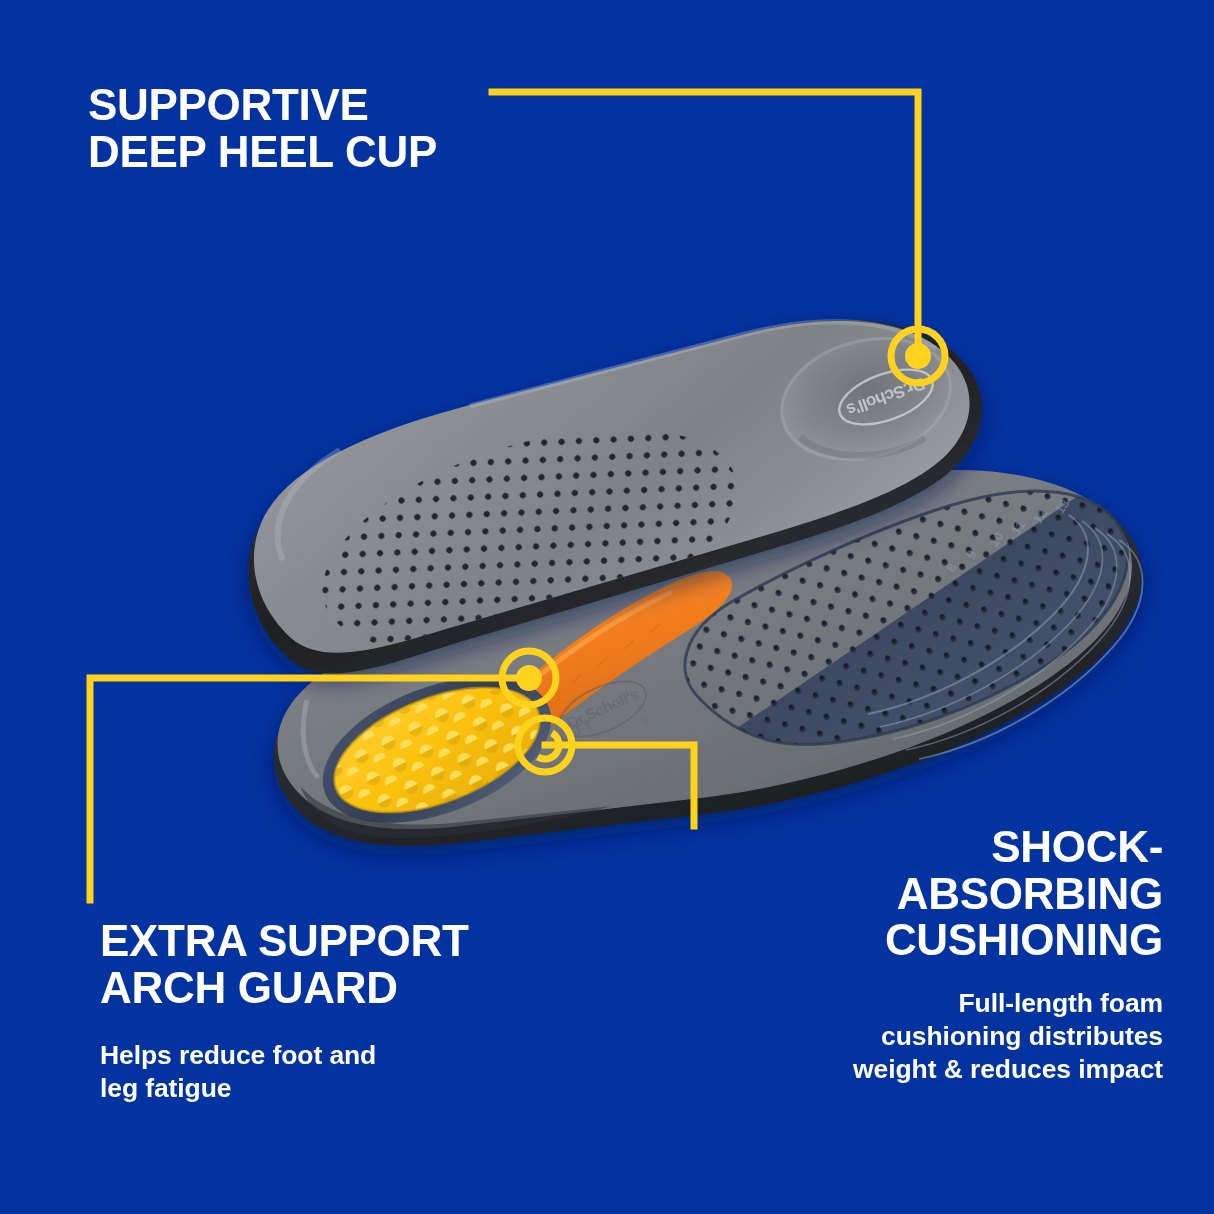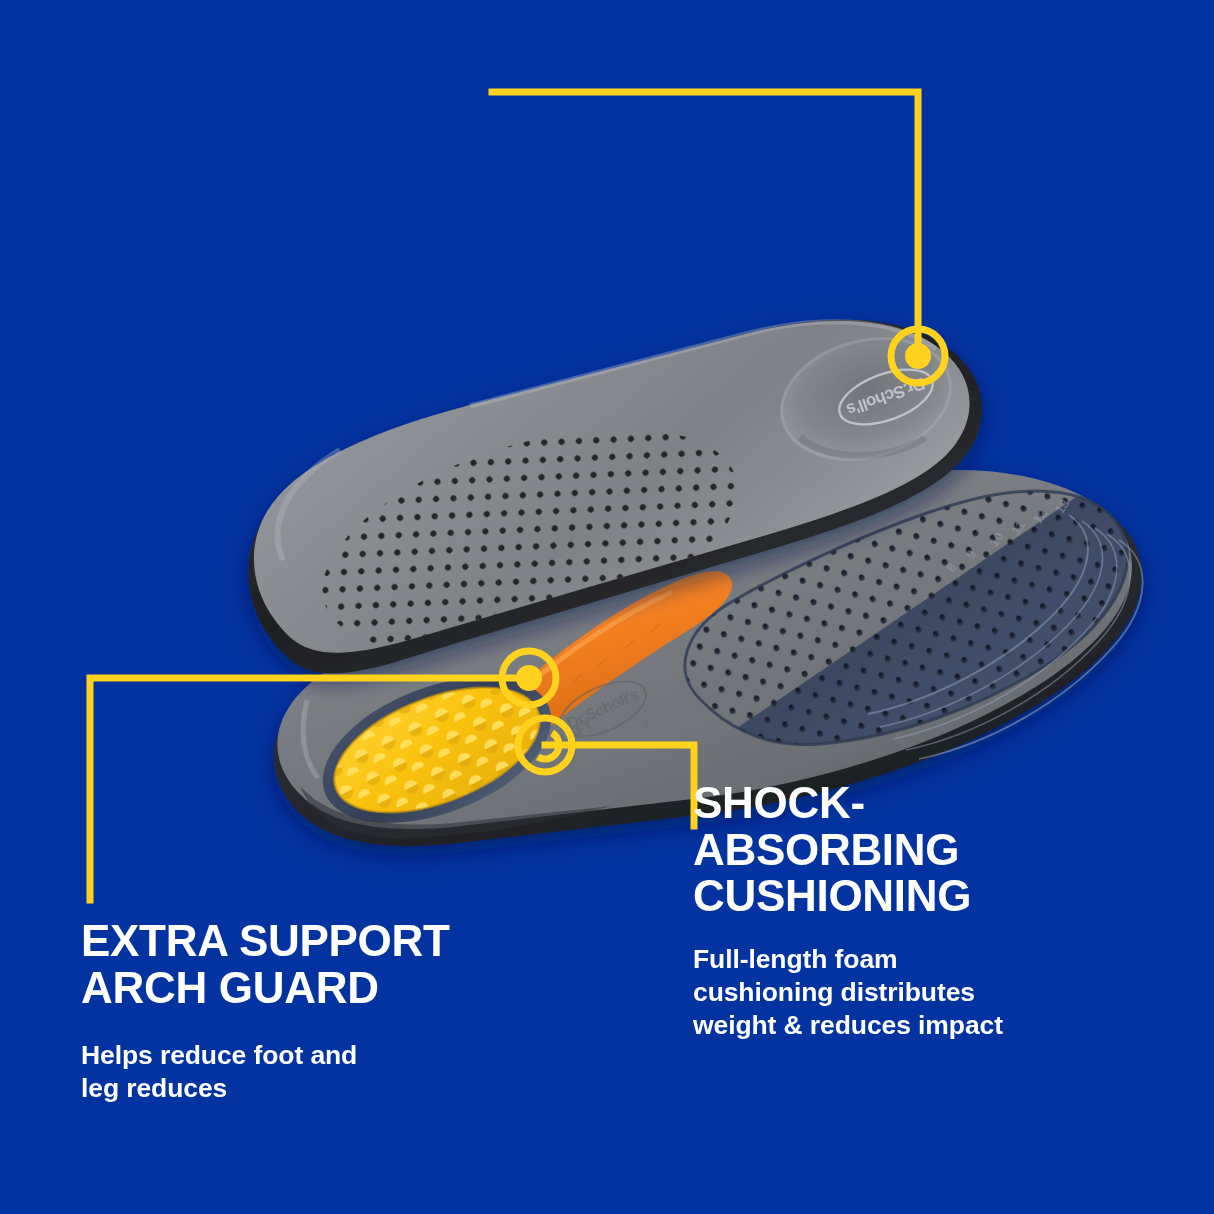--- a/index.html
+++ b/index.html
@@ -40,24 +40,24 @@
     font-size:26.5px;
     line-height:1.24;
     letter-spacing:-0.1px;
     white-space:pre-line;
   }
 
   
   #blk-heel      { left:88px;  top:82px;  width:440px; }
   #blk-heel .subcopy { margin-top:38px; }
 
-  #blk-arch      { left:81px;  top:918px; width:520px; }
+  #blk-arch      { left:100px;  top:918px; width:520px; }
   #blk-arch .subcopy { margin-top:28px; }
 
-  #blk-shock     { left:693px; top:780px; width:470px; }
+  #blk-shock     { left:693px; top:824px; width:470px;text-align:right; }
   #blk-shock .subcopy { margin-top:23px; }
 
   
   #callouts { position:absolute; inset:0; width:1214px; height:1214px; pointer-events:none; }
 </style>
 </head>
 <body>
 
 <div id="stage">
 
@@ -316,27 +316,29 @@
     </g>
 
     <g>
       <circle cx="545" cy="745" r="27" fill="none" stroke="#ffd21e" stroke-width="7"></circle>
       <path d="M545,727 a18,18 0 1 0 0,36" fill="#ffd21e" opacity="0.0"></path>
       <circle cx="545" cy="745" r="14" fill="none" stroke="#ffd21e" stroke-width="7" stroke-dasharray="44 44" transform="rotate(-60 545 745)"></circle>
     </g>
   </svg>
 
   <div class="block" id="blk-heel">
+    <div class="headline">SUPPORTIVE
+DEEP HEEL CUP</div>
   </div>
 
   <div class="block" id="blk-arch">
     <div class="headline">EXTRA SUPPORT
 ARCH GUARD</div>
     <div class="subcopy">Helps reduce foot and
-leg reduces</div>
+leg fatigue</div>
   </div>
 
   <div class="block" id="blk-shock">
     <div class="headline">SHOCK-
 ABSORBING
 CUSHIONING</div>
     <div class="subcopy">Full-length foam
 cushioning distributes
 weight &amp; reduces impact</div>
   </div>

